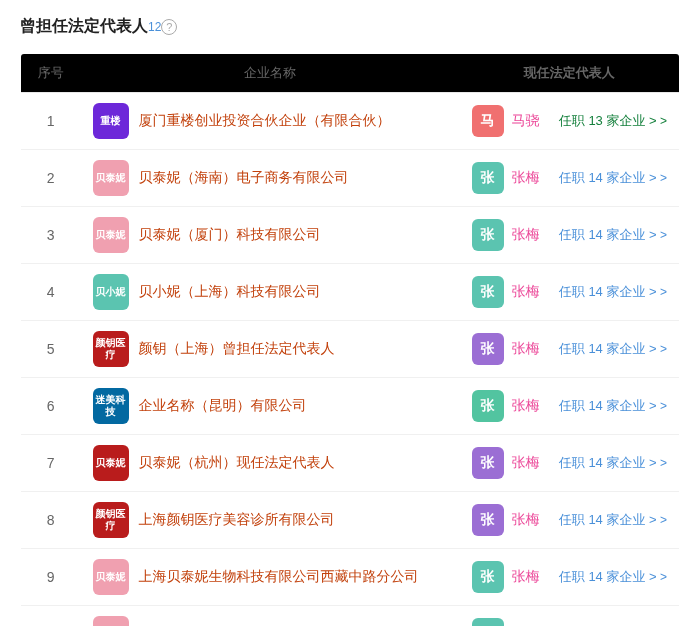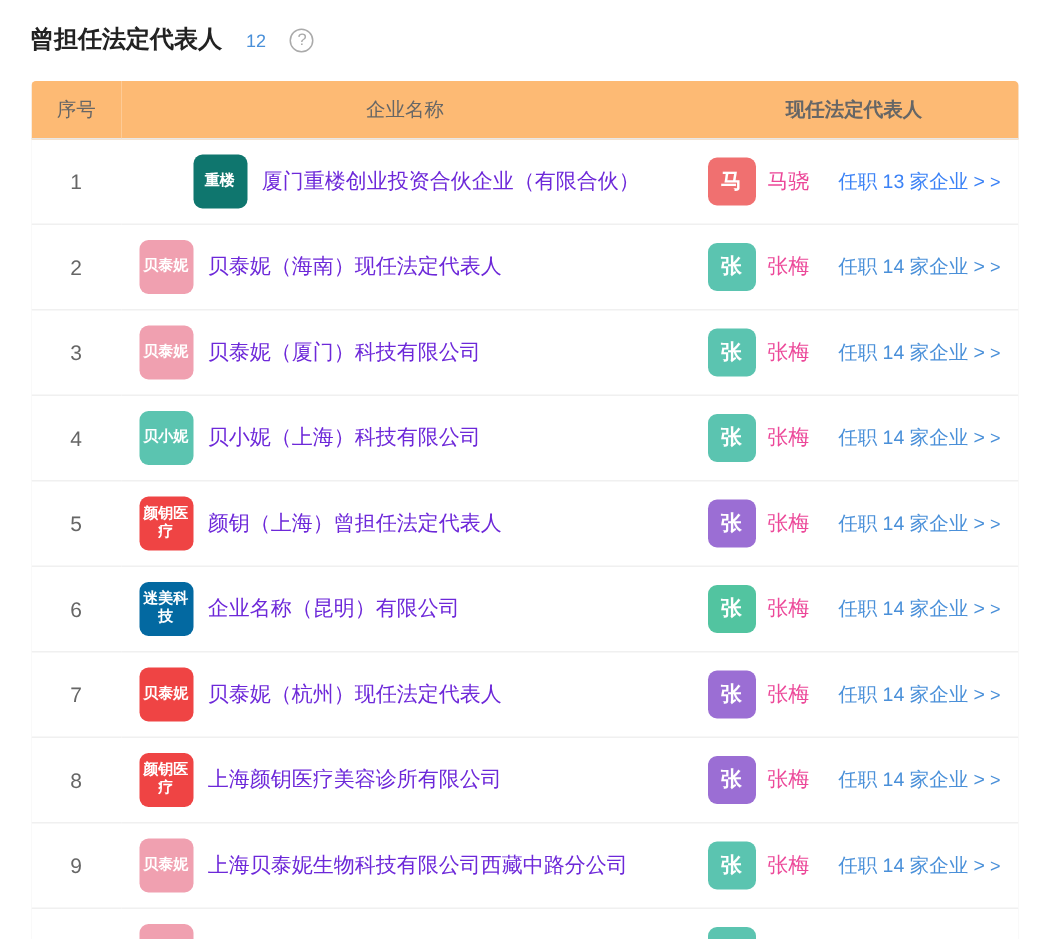--- a/index.html
+++ b/index.html
@@ -7,21 +7,21 @@
       font-family: -apple-system, BlinkMacSystemFont, "PingFang SC", "Microsoft YaHei", sans-serif;
       background: #fff;
       color: #333;
       font-size: 14px;
       padding: 16px 20px;
       width: 700px;
     }
     .page-header {
       display: flex;
       align-items: center;
-      gap: 16px;
+      gap: 0;
       margin-bottom: 16px;
     }
     .page-title {
       font-size: 16px;
       font-weight: 600;
       color: #222;
     }
     .count-badge {
       color: #4a90d9;
       font-size: 12px;
@@ -40,21 +40,21 @@
       cursor: pointer;
     }
     table {
       width: 100%;
       border-collapse: collapse;
       border: 1px solid #e8e8e8;
       border-radius: 4px;
       overflow: hidden;
     }
     thead tr {
-      background: #fdba74;
+      background: #000000;
     }
     thead th {
       padding: 10px 12px;
       color: #666;
       font-weight: 500;
       font-size: 13px;
       text-align: center;
       border-bottom: 1px solid #e8e8e8;
     }
     thead th:first-child {
@@ -96,21 +96,21 @@
       border-radius: 6px;
       font-size: 10px;
       font-weight: 600;
       color: #fff;
       flex-shrink: 0;
       line-height: 1.2;
       text-align: center;
       padding: 2px;
     }
     .company-name {
-      color: #6d28d9;
+      color: #c2410c;
       font-size: 14px;
     }
     .rep-avatar {
       display: inline-flex;
       align-items: center;
       justify-content: center;
       width: 32px;
       height: 32px;
       border-radius: 6px;
       font-size: 14px;
@@ -124,24 +124,24 @@
     .status-link {
       color: #4a90d9;
       font-size: 13px;
       cursor: pointer;
       white-space: nowrap;
     }
     .status-link::after {
       content: " >";
       font-size: 12px;
     }
-    .bg-blue { background-color: #0f766e; margin-left: 36px; }
+    .bg-blue { background-color: #6d28d9; }
     .bg-pink { background-color: #f0a0b0; }
     .bg-teal { background-color: #5bc4b0; }
-    .bg-purple { background-color: #ef4444; }
+    .bg-purple { background-color: #b91c1c; }
     .bg-orange { background-color: #0369a1; }
     
     .av-red { background-color: #f07070; }
     .av-teal { background-color: #5bc4b0; }
     .av-green { background-color: #52c4a0; }
     .av-purple { background-color: #9b6ed4; }
   </style>
 </head>
 <body>
 
@@ -165,30 +165,30 @@
         <td>
           <div class="company-cell">
             <span class="company-tag bg-blue">重楼</span>
             <span class="company-name">厦门重楼创业投资合伙企业（有限合伙）</span>
           </div>
         </td>
         <td style="width: 220px;">
           <div style="display: flex; align-items: center; justify-content: flex-start; gap: 8px;">
             <span class="rep-avatar av-red">马</span>
             <span class="rep-name">马骁</span>
-            <span class="status-link" style="margin-left: auto; color: #3b82f6; font-size: 13px; cursor: pointer;">任职 13 家企业 &gt;</span>
+            <span class="status-link" style="margin-left: auto; color: #15803d; font-size: 13px; cursor: pointer;">任职 13 家企业 &gt;</span>
           </div>
         </td>
       </tr>
       <tr>
         <td>2</td>
         <td>
           <div class="company-cell">
             <span class="company-tag bg-pink">贝泰妮</span>
-            <span class="company-name">贝泰妮（海南）现任法定代表人</span>
+            <span class="company-name">贝泰妮（海南）电子商务有限公司</span>
           </div>
         </td>
         <td style="width: 220px;">
           <div style="display: flex; align-items: center; justify-content: flex-start; gap: 8px;">
             <span class="rep-avatar av-teal">张</span>
             <span class="rep-name">张梅</span>
             <span class="status-link" style="margin-left: auto; color: rgb(74, 144, 217); font-size: 13px; cursor: pointer;">任职 14 家企业 &gt;</span>
           </div>
         </td>
       </tr>

